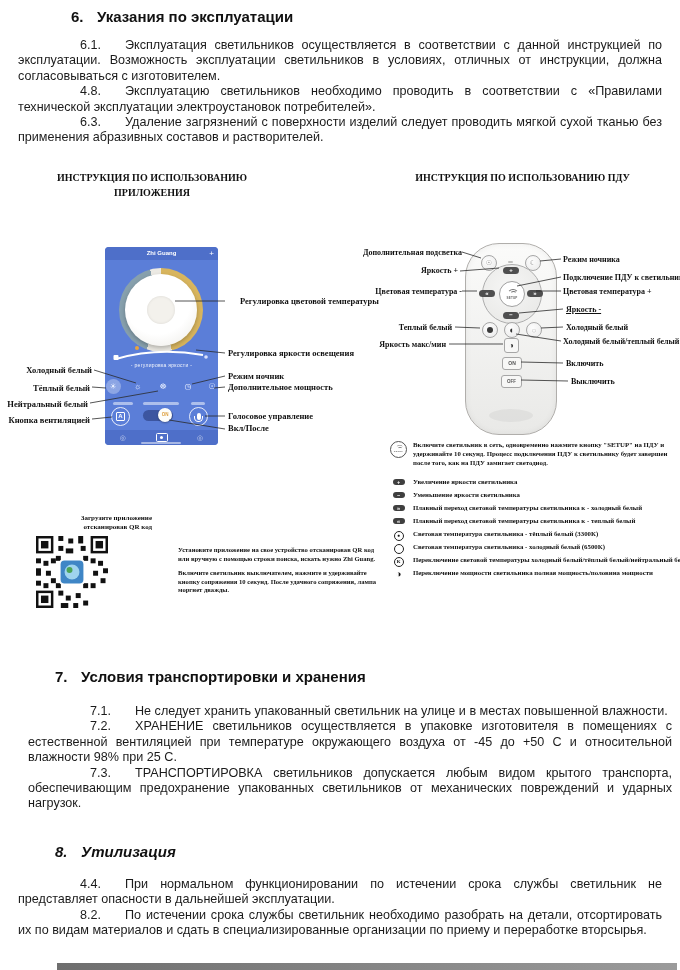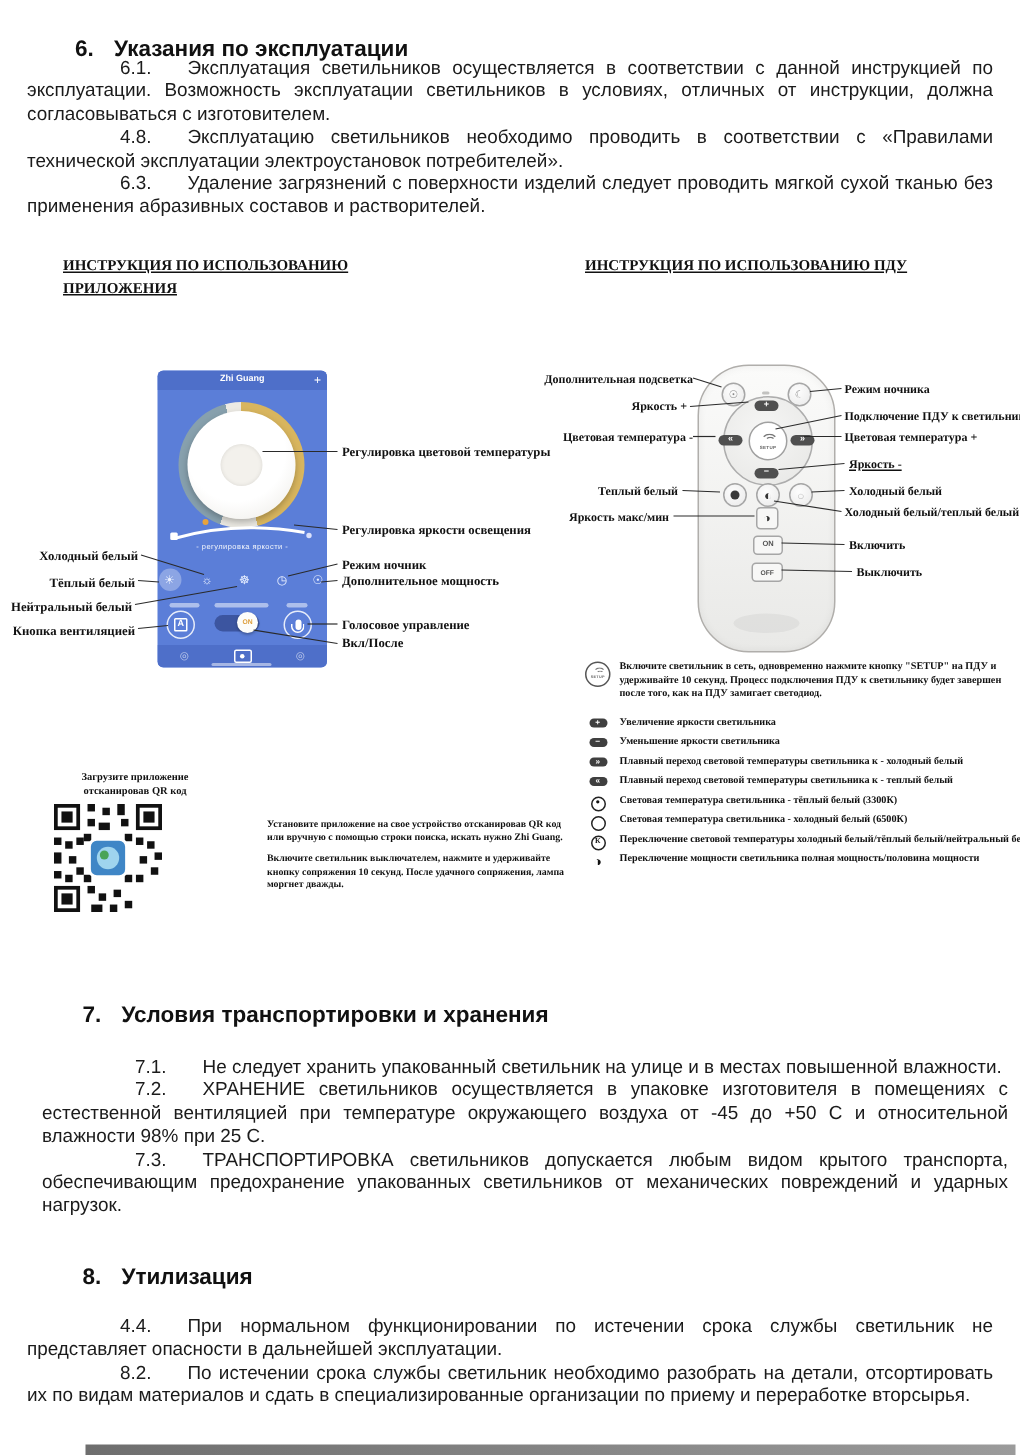--- a/index.html
+++ b/index.html
@@ -5,21 +5,21 @@
   html,body{margin:0;padding:0;background:#fff;}
   .page{position:relative;width:680px;height:970px;background:#fff;overflow:hidden;
         font-family:"Liberation Sans",sans-serif;color:#1a1a1a;}
   .abs{position:absolute;}
   
   .h2{position:absolute;font:bold 15px "Liberation Sans",sans-serif;color:#111;white-space:nowrap;}
   .h2 .n{display:inline-block;width:26px;}
   .tblock{position:absolute;width:644px;}
   .para{font:12.6px/15.4px "Liberation Sans",sans-serif;color:#1b1b1b;text-align:justify;text-indent:62px;margin:0;}
   .para .gap{display:inline-block;width:24px;}
-  .colhead{position:absolute;font:bold 10px/15px "Liberation Serif",serif;color:#111;text-decoration:underline;}
+  .colhead{position:absolute;font:bold 10px/15px "Liberation Serif",serif;color:#111;text-align:center;}
   
   .lblR{position:absolute;font:bold 8.5px "Liberation Serif",serif;color:#111;white-space:nowrap;}
   .lblL{position:absolute;font:bold 8.5px "Liberation Serif",serif;color:#111;white-space:nowrap;text-align:right;}
   .sm{font-size:8px;}
   
   .phone{position:absolute;left:105px;top:247px;width:113px;height:198px;background:#5b7ed8;border-radius:4px;overflow:hidden;}
   .pbar{position:absolute;top:0;left:0;right:0;height:13px;background:#4e6fc9;color:#fff;
         font:bold 6px/13px "Liberation Sans",sans-serif;text-align:center;}
   .pplus{position:absolute;right:4px;top:0;font:8px/13px "Liberation Sans",sans-serif;color:#fff;}
   .dialring{position:absolute;left:14px;top:21px;width:84px;height:84px;border-radius:50%;
@@ -80,34 +80,34 @@
   .lpill{display:inline-flex;width:12px;height:6.5px;border-radius:3px;background:#3f3f3f;color:#fff;
         font:bold 5.5px/6.5px "Liberation Sans",sans-serif;justify-content:center;}
   .lcirc{display:inline-flex;width:8px;height:8px;border:1px solid #222;border-radius:50%;
         font:bold 5px/8px "Liberation Serif",serif;justify-content:center;align-items:center;color:#111;}
   .lsetup{width:15px;height:15px;border:1px solid #555;border-radius:50%;display:flex;flex-direction:column;
         align-items:center;justify-content:center;flex:none;}
   .lsetup .setuptxt{font-size:2.5px;}
   .lsetup .wifi{transform:scale(.7);margin:-1px 0 0 0;}
   .glyph9{font-size:9px;line-height:9px;color:#111;}
   
-  .qrcap{position:absolute;left:28px;top:514px;width:124px;text-align:center;
+  .qrcap{position:absolute;left:28px;top:514px;width:124px;text-align:right;
         font:bold 7px/9px "Liberation Serif",serif;color:#111;}
   .qrtext{position:absolute;left:178px;top:546px;width:205px;font:bold 6.6px/8.6px "Liberation Serif",serif;color:#111;}
   .qrtext p{margin:0 0 6px 0;}
   .botbar{position:absolute;left:57px;top:963px;width:620px;height:7px;
         background:linear-gradient(90deg,#6e6e6e,#9b9b9b);}
   svg.lines{position:absolute;left:0;top:0;pointer-events:none;}
 </style>
 </head>
 <body>
 
 <div class="page">
 
-  <div class="h2" style="left:50px;top:8px;margin-top:16px;">
+  <div class="h2" style="left:71px;top:8px;">
     <span class="n">6.</span><span>Указания по эксплуатации</span>
   </div>
   <div class="tblock" style="left:18px;top:38px;">
     <p class="para"><span>6.1.</span><span class="gap"></span><span>Эксплуатация светильников осуществляется в соответствии с данной инструкцией по эксплуатации. Возможность эксплуатации светильников в условиях, отличных от инструкции, должна согласовываться с изготовителем.</span></p>
     <p class="para"><span>4.8.</span><span class="gap"></span><span>Эксплуатацию светильников необходимо проводить в соответствии с «Правилами технической эксплуатации электроустановок потребителей».</span></p>
     <p class="para"><span>6.3.</span><span class="gap"></span><span>Удаление загрязнений с поверхности изделий следует проводить мягкой сухой тканью без применения абразивных составов и растворителей.</span></p>
   </div>
 
   <div class="colhead" style="left:42px;top:170px;width:220px;">ИНСТРУКЦИЯ ПО ИСПОЛЬЗОВАНИЮ ПРИЛОЖЕНИЯ</div>
   <div class="colhead" style="left:390px;top:170px;width:265px;">ИНСТРУКЦИЯ ПО ИСПОЛЬЗОВАНИЮ ПДУ</div>
@@ -150,21 +150,21 @@
       <span class="gico">◎</span>
     </div>
     <div class="navbar2"></div>
   </div>
 
   <div class="lblL" style="left:2px;top:365px;width:90px;">Холодный белый</div>
   <div class="lblL" style="left:0px;top:383px;width:90px;text-align:right;">Тёплый белый</div>
   <div class="lblL" style="left:0px;top:399px;width:88px;">Нейтральный белый</div>
   <div class="lblL" style="left:0px;top:415px;width:90px;">Кнопка вентиляцией</div>
 
-  <div class="lblR" style="left:228px;top:296px;">Регулировка цветовой температуры</div>
+  <div class="lblR" style="left:240px;top:296px;">Регулировка цветовой температуры</div>
   <div class="lblR" style="left:228px;top:348px;">Регулировка яркости освещения</div>
   <div class="lblR" style="left:228px;top:371px;">Режим ночник</div>
   <div class="lblR" style="left:228px;top:382px;">Дополнительное мощность</div>
   <div class="lblR" style="left:228px;top:411px;">Голосовое управление</div>
   <div class="lblR" style="left:228px;top:423px;">Вкл/После</div>
 
   <div class="remote">
     <div class="rbtn" style="left:15px;top:11px;width:14px;height:14px;font-size:7px;">☉</div>
     <div class="rdash"></div>
     <div class="rbtn" style="left:59px;top:11px;width:14px;height:14px;font-size:7px;">☾</div>
@@ -317,21 +317,21 @@
 
   <div class="h2" style="left:55px;top:668px;">
     <span class="n">7.</span><span>Условия транспортировки и хранения</span>
   </div>
   <div class="tblock" style="left:28px;top:704px;">
     <p class="para"><span>7.1.</span><span class="gap"></span><span>Не следует хранить упакованный светильник на улице и в местах повышенной влажности.</span></p>
     <p class="para"><span>7.2.</span><span class="gap"></span><span>ХРАНЕНИЕ светильников осуществляется в упаковке изготовителя в помещениях с естественной вентиляцией при температуре окружающего воздуха от -45 до +50 С и относительной влажности 98% при 25 С.</span></p>
     <p class="para"><span>7.3.</span><span class="gap"></span><span>ТРАНСПОРТИРОВКА светильников допускается любым видом крытого транспорта, обеспечивающим предохранение упакованных светильников от механических повреждений и ударных нагрузок.</span></p>
   </div>
 
-  <div class="h2" style="left:55px;top:843px;">
+  <div class="h2" style="left:55px;top:843px;font-style:italic;">
     <span class="n">8.</span><span>Утилизация</span>
   </div>
   <div class="tblock" style="left:18px;top:877px;">
     <p class="para"><span>4.4.</span><span class="gap"></span><span>При нормальном функционировании по истечении срока службы светильник не представляет опасности в дальнейшей эксплуатации.</span></p>
     <p class="para"><span>8.2.</span><span class="gap"></span><span>По истечении срока службы светильник необходимо разобрать на детали, отсортировать их по видам материалов и сдать в специализированные организации по приему и переработке вторсырья.</span></p>
   </div>
 
   <div class="botbar"></div>
 
   <svg class="lines" width="680" height="970">

